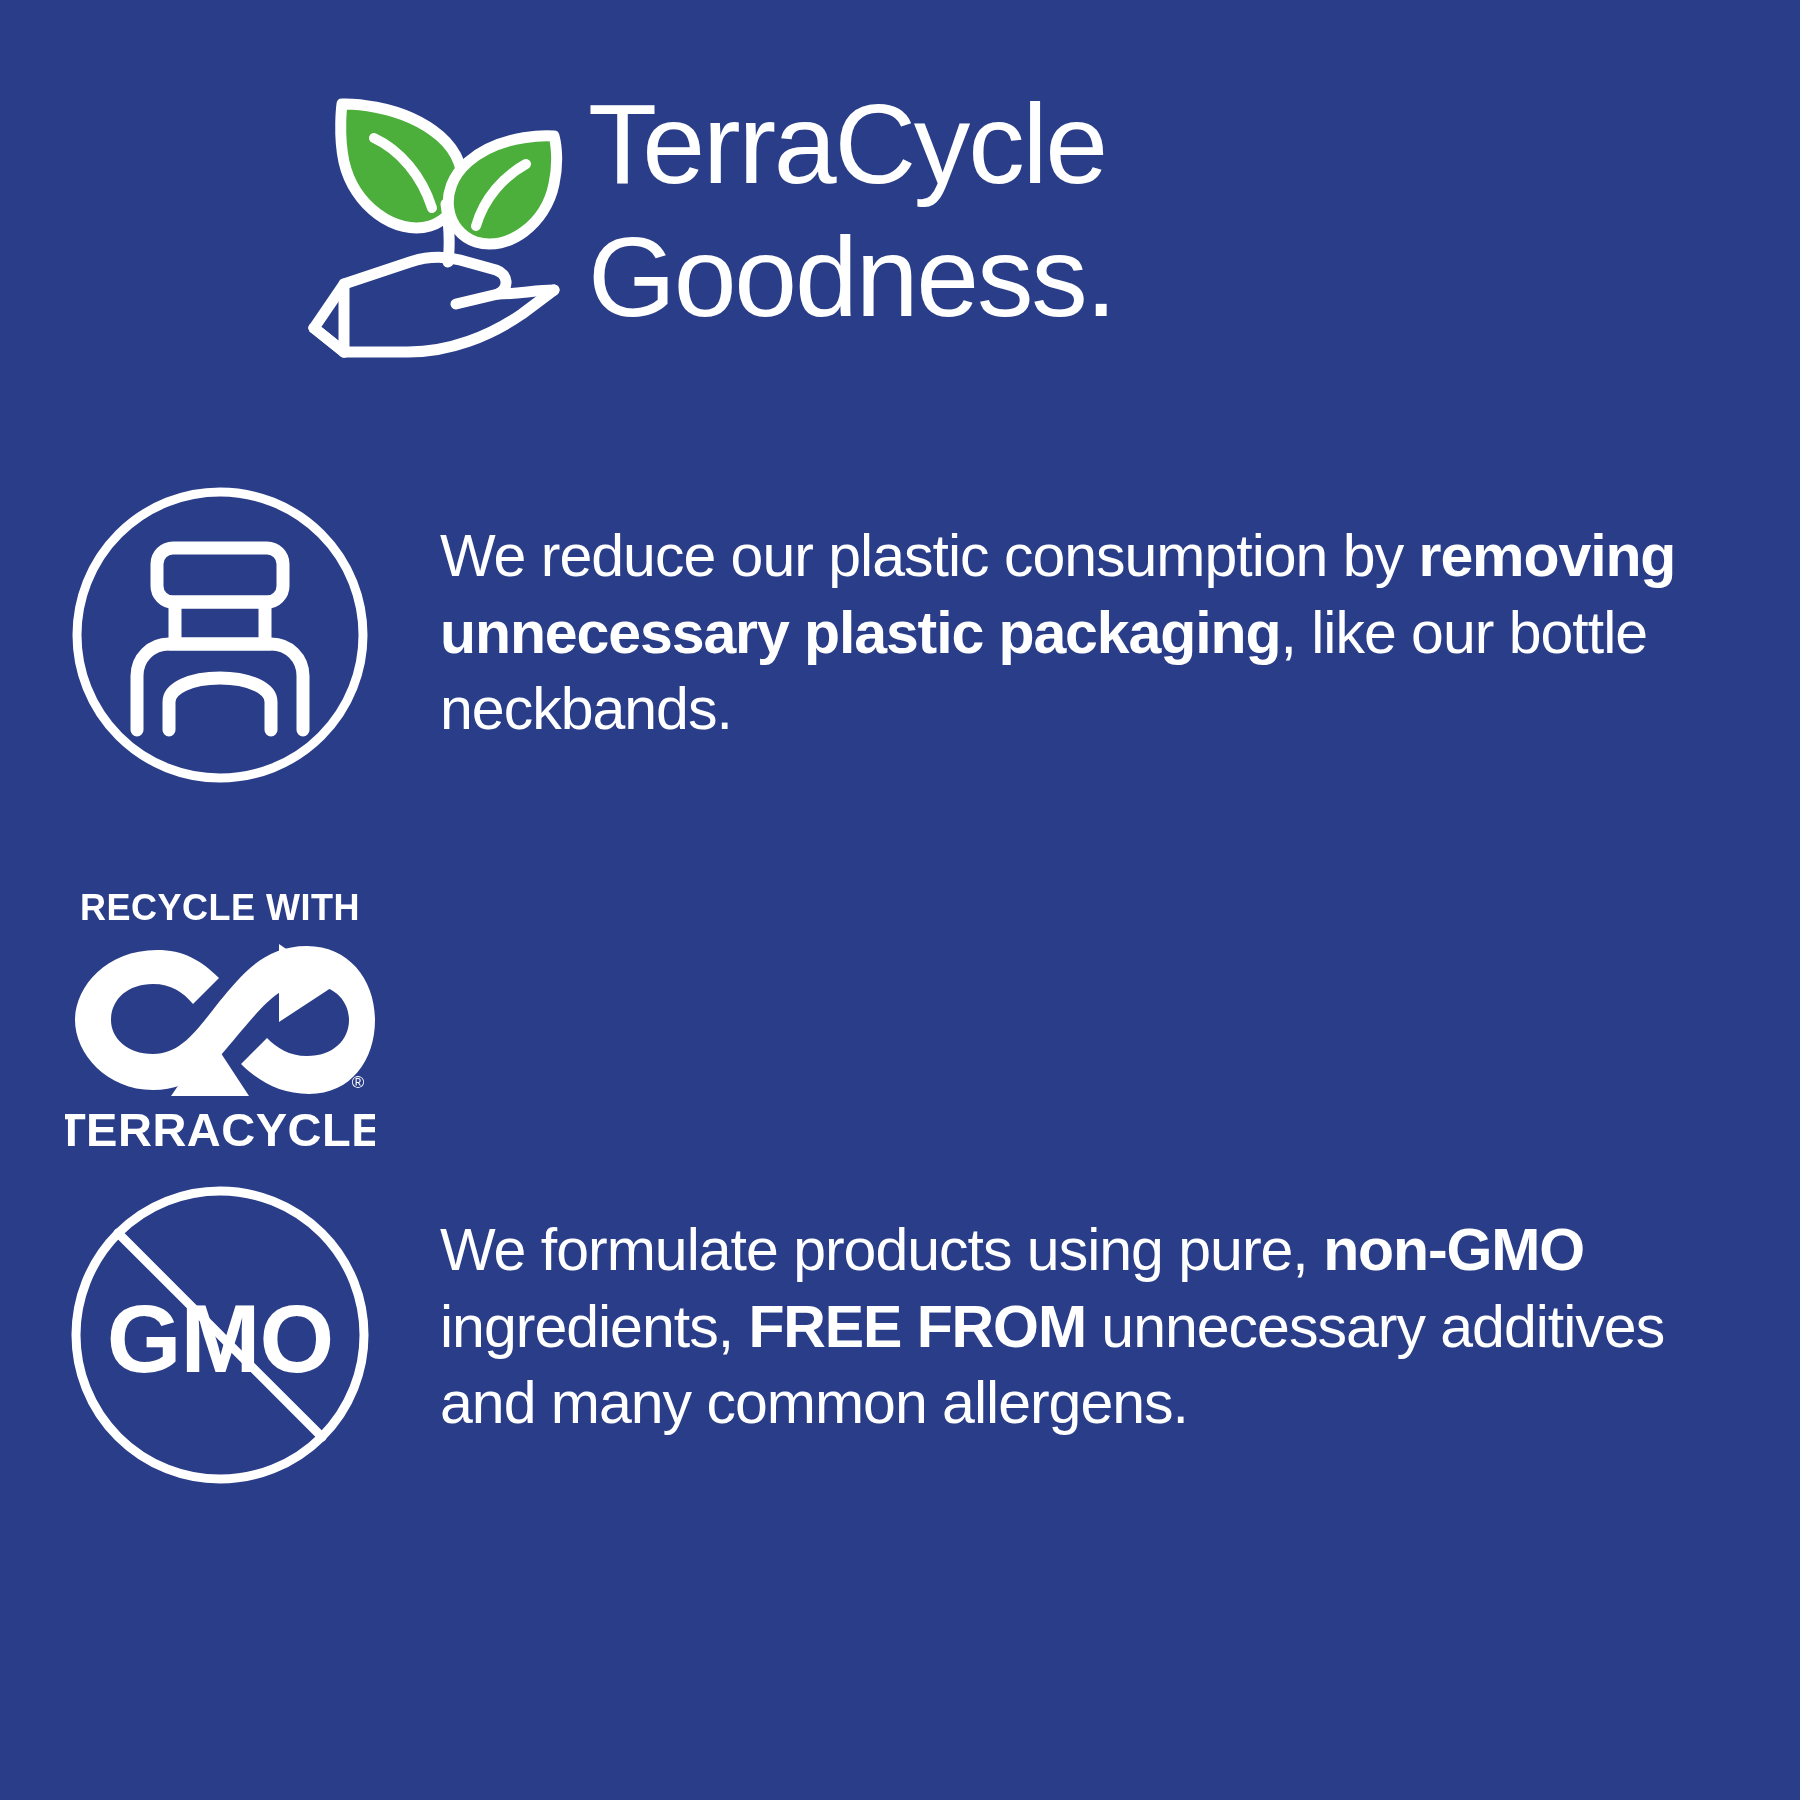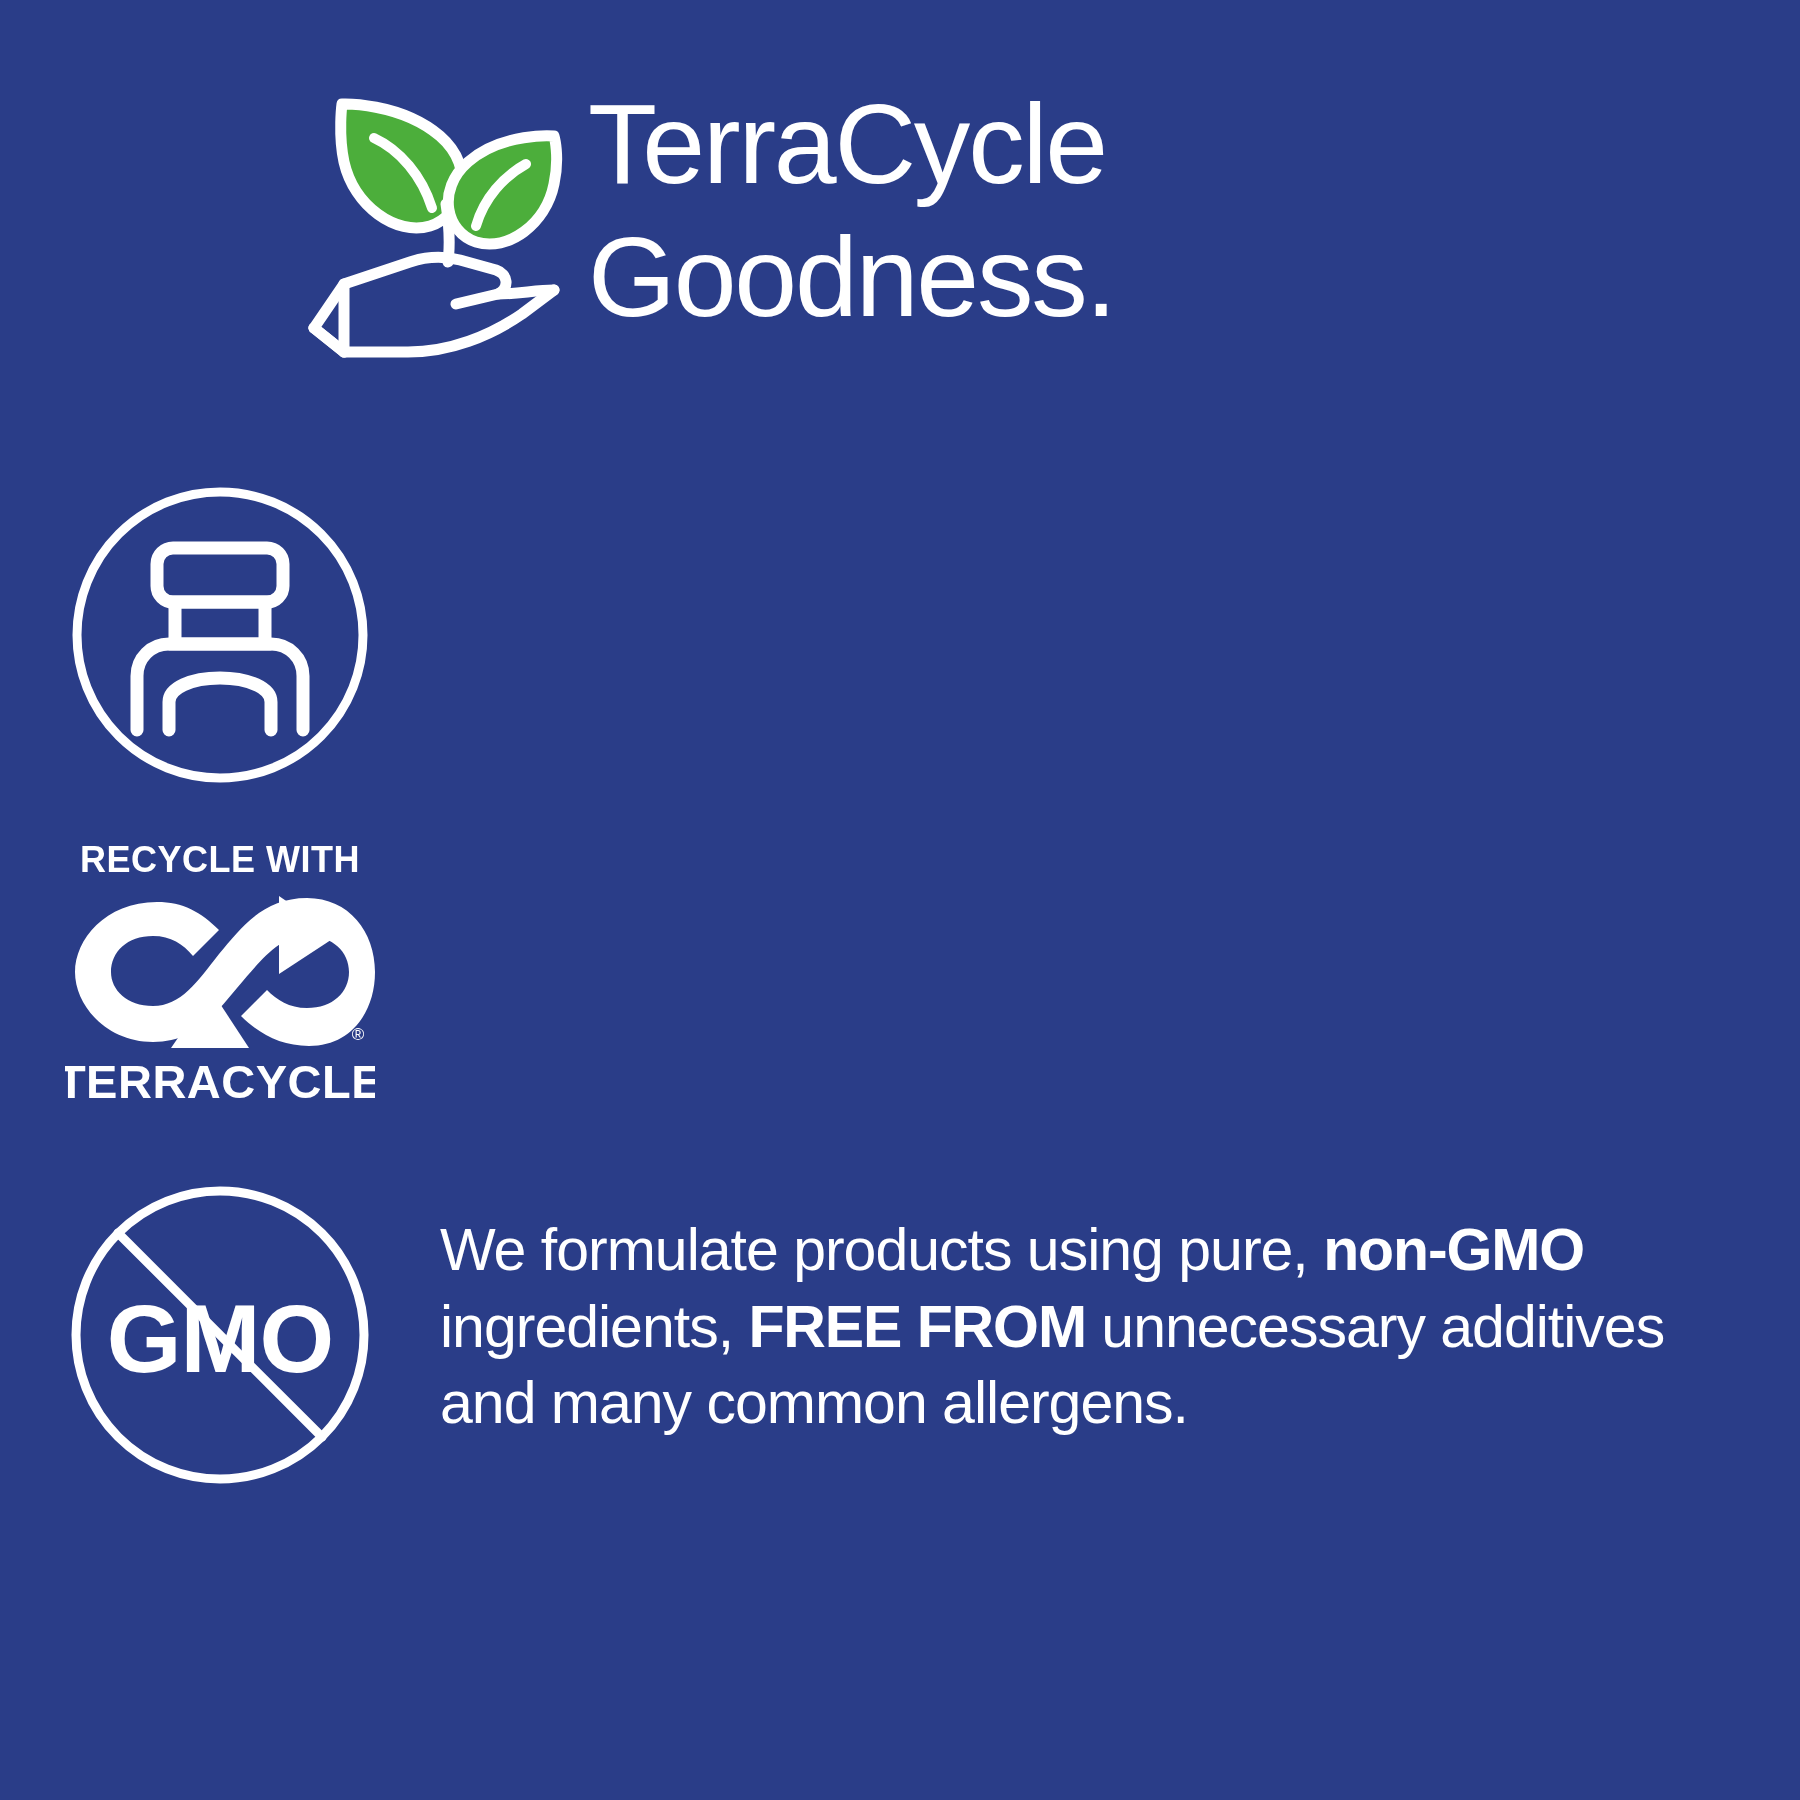--- a/index.html
+++ b/index.html
@@ -57,21 +57,21 @@
     color:#FFFFFF;
     font-size:59px;
     line-height:1.30;
     letter-spacing:-1.0px;
     padding-right:60px;
   }
   .row-text b { font-weight:700; letter-spacing:-1.1px; }
   .row-text sup { font-size:0.45em; vertical-align:super; }
 
   #row-plastic   { top:480px; }
-  #row-terracycle{ top:840px;align-items:center; }
+  #row-terracycle{ top:888px;align-items:center; }
   #row-gmo       { top:1180px; }
 
   #row-plastic  .row-text { padding-top:38px; }
   #row-terracycle .row-text { padding-top:24px; }
   #row-gmo      .row-text { padding-top:32px; }
 
   .icon-circle  { width:310px; height:310px; }
   .icon-terra   { width:310px; height:265px; }
   .icon-gmo     { width:310px; height:310px;text-align:right; }
 </style>
@@ -113,20 +113,23 @@
 
           <rect x="92" y="68" width="126" height="54" rx="16" fill="none" stroke="#FFFFFF" stroke-width="13"></rect>
 
           <rect x="110" y="122" width="90" height="42" fill="none" stroke="#FFFFFF" stroke-width="13"></rect>
 
           <path d="M72 250 L 72 196 C 72 178, 86 164, 104 164 L 206 164 C 224 164, 238 178, 238 196 L 238 250" fill="none" stroke="#FFFFFF" stroke-width="13" stroke-linejoin="round" stroke-linecap="round"></path>
 
           <path d="M104 250 L 104 222 C 104 208, 126 198, 155 198 C 184 198, 206 208, 206 222 L 206 250" fill="none" stroke="#FFFFFF" stroke-width="13" stroke-linejoin="round" stroke-linecap="round"></path>
         </svg>
       </span>
+    </div>
+    <div class="row-text">
+      <span>We reduce our plastic consumption by </span><b>removing unnecessary plastic packaging</b><span>, like our bottle neckbands.</span>
     </div>
   </div>
 
   <div class="row" id="row-terracycle">
     <div class="row-icon">
       <span class="icon-terra">
         <svg viewBox="0 0 310 265" width="310" height="265" aria-hidden="true">
           <text x="155" y="32" text-anchor="middle" font-family="Liberation Sans, sans-serif" font-size="36" font-weight="bold" letter-spacing="0.5" fill="#FFFFFF">RECYCLE WITH</text>
 
           <g fill="#FFFFFF">

